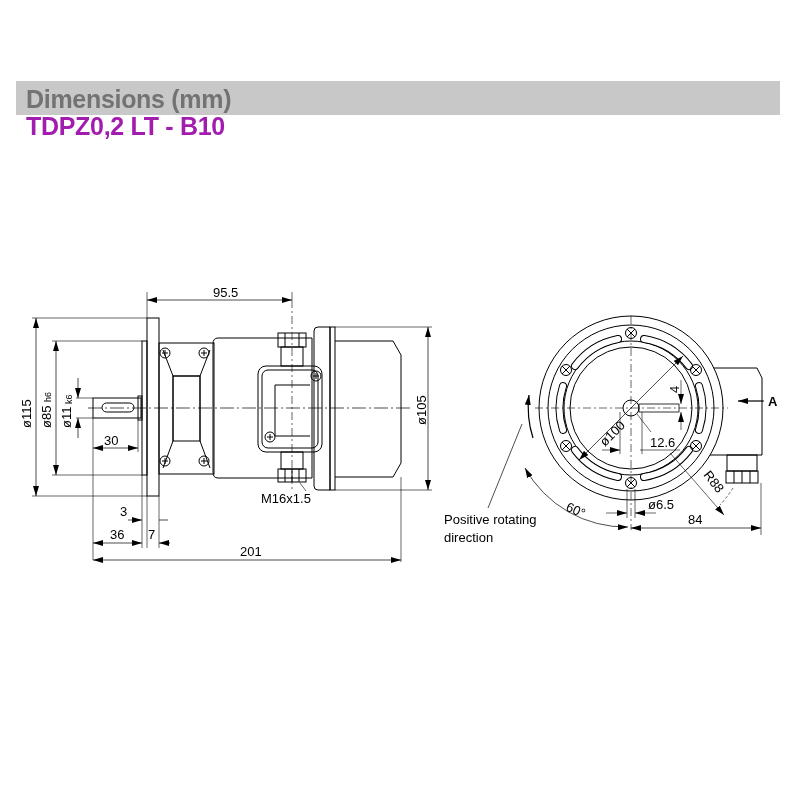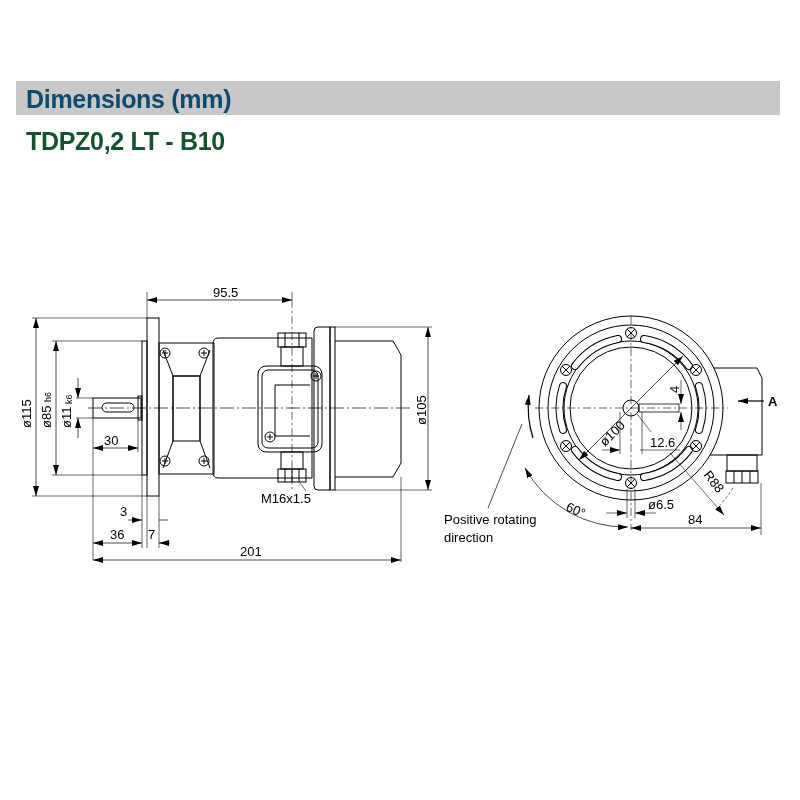--- a/index.html
+++ b/index.html
@@ -1,23 +1,23 @@
 <!DOCTYPE html>
 <html><head>
 <meta charset="utf-8">
 <style>
   html, body { margin: 0; padding: 0; background: #ffffff; }
   body { width: 800px; height: 800px; position: relative; overflow: hidden;
          font-family: "Liberation Sans", sans-serif; }
   .header-bar { position: absolute; left: 16px; top: 81px; width: 764px; height: 34px;
                 background: #c8c8c8; }
   .header-title { position: absolute; left: 26px; top: 82px; font-size: 25px; font-weight: bold;
-                  color: #0c4a6e; letter-spacing: -0.3px; line-height: 34px; }
-  .model-title { position: absolute; left: 26px; top: 124px; font-size: 25px; font-weight: bold;
-                 color: #14532d; letter-spacing: -0.3px; line-height: 34px; }
+                  color: #737373; letter-spacing: -0.3px; line-height: 34px; }
+  .model-title { position: absolute; left: 26px; top: 109px; font-size: 25px; font-weight: bold;
+                 color: #a21caf; letter-spacing: -0.3px; line-height: 34px; }
   svg.drawing { position: absolute; left: 0; top: 0; }
   svg text { font-family: "Liberation Sans", sans-serif; fill: #000; }
   .dim { font-size: 13px; }
 </style>
 </head>
 <body>
 
 <div class="header-bar"></div>
 <div class="header-title">Dimensions  (mm)</div>
 <div class="model-title">TDPZ0,2 LT - B10</div>

